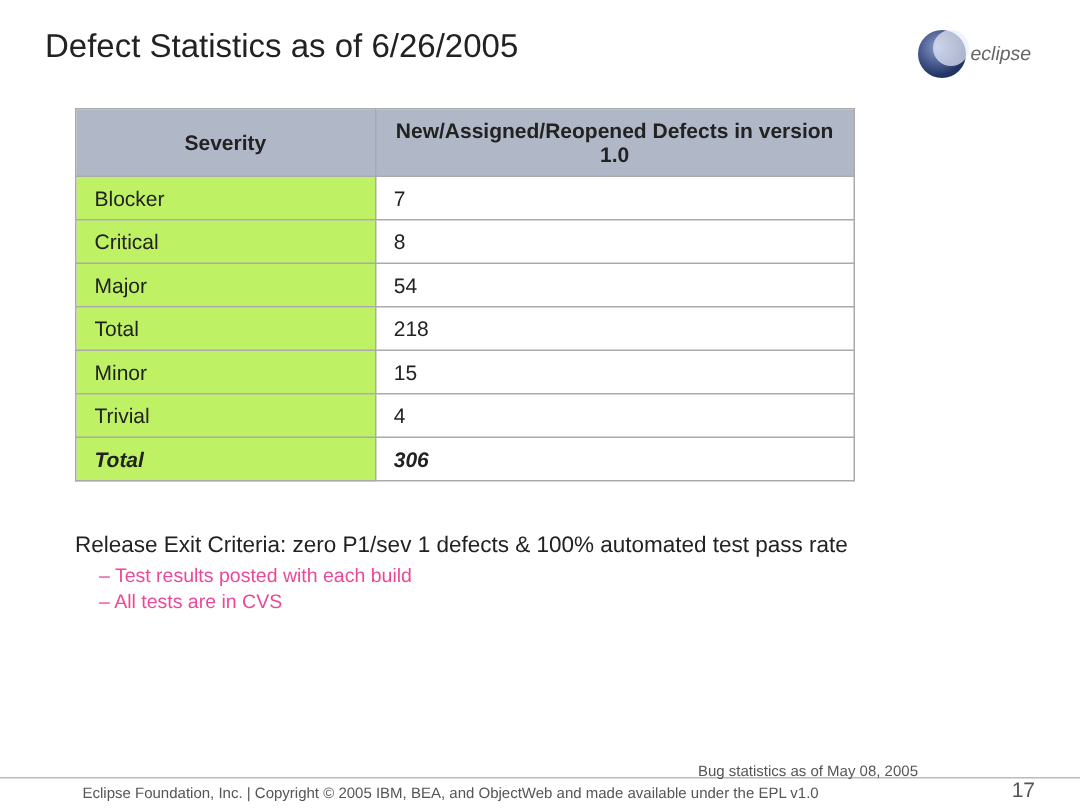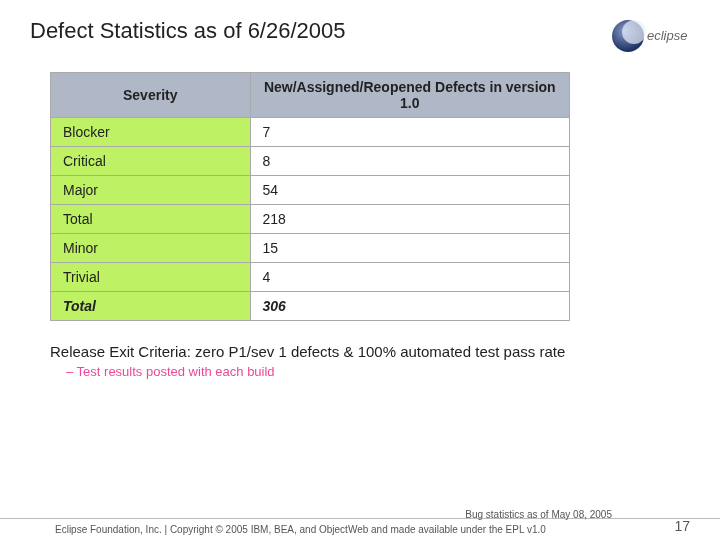--- a/index.html
+++ b/index.html
@@ -88,21 +88,21 @@
     }
 
     
     table tbody tr:last-child td {
       font-weight: bold;
       font-style: italic;
     }
 
     
     .release-section {
-      margin: 22px 20px 0 20px;
+      margin: 34px 20px 0 20px;
     }
 
     .release-title {
       font-size: 15px;
       color: #222;
       margin-bottom: 4px;
     }
 
     .release-bullets {
       margin-left: 16px;
@@ -214,20 +214,21 @@
             <td style="font-weight: bold;">306</td>
           </tr>
         </tbody>
     </table>
   </div>
 
   <div class="release-section">
     <div class="release-title">Release Exit Criteria: zero P1/sev 1 defects &amp; 100% automated test pass rate</div>
     <div class="release-bullets">
       <div>– Test results posted with each build</div>
+      <div>– All tests are in CVS</div>
     </div>
   </div>
 
   <div class="footer">
     <span class="footer-left">Eclipse Foundation, Inc. | Copyright © 2005 IBM, BEA, and ObjectWeb and made available under the EPL v1.0</span>
     <span class="footer-bug-stats" style="position:absolute; right:48px; bottom:18px; font-size:10px; color:#555;">Bug statistics as of May 08, 2005</span>
     <span class="footer-page-num">17</span>
   </div>
 
 </div>

